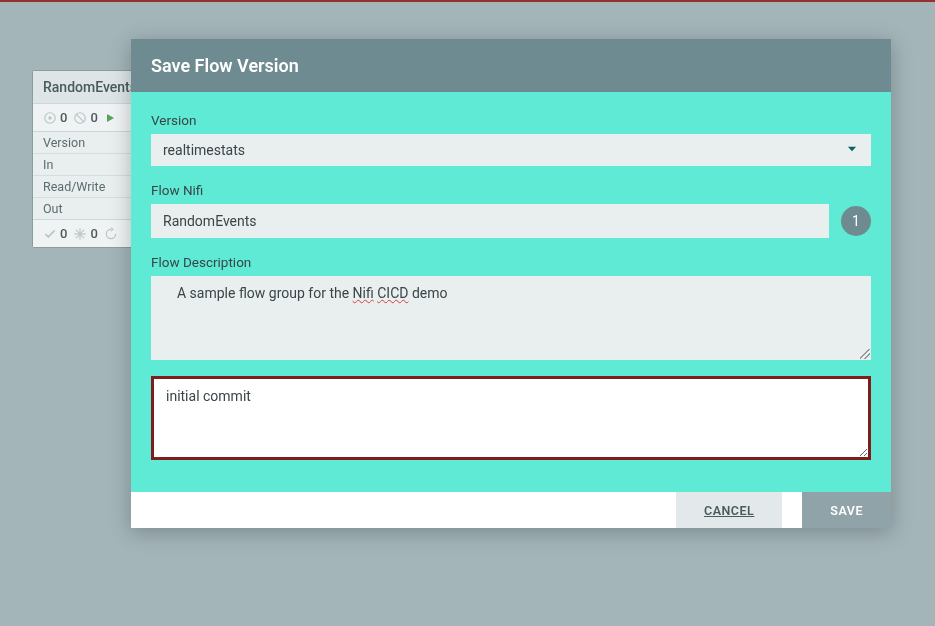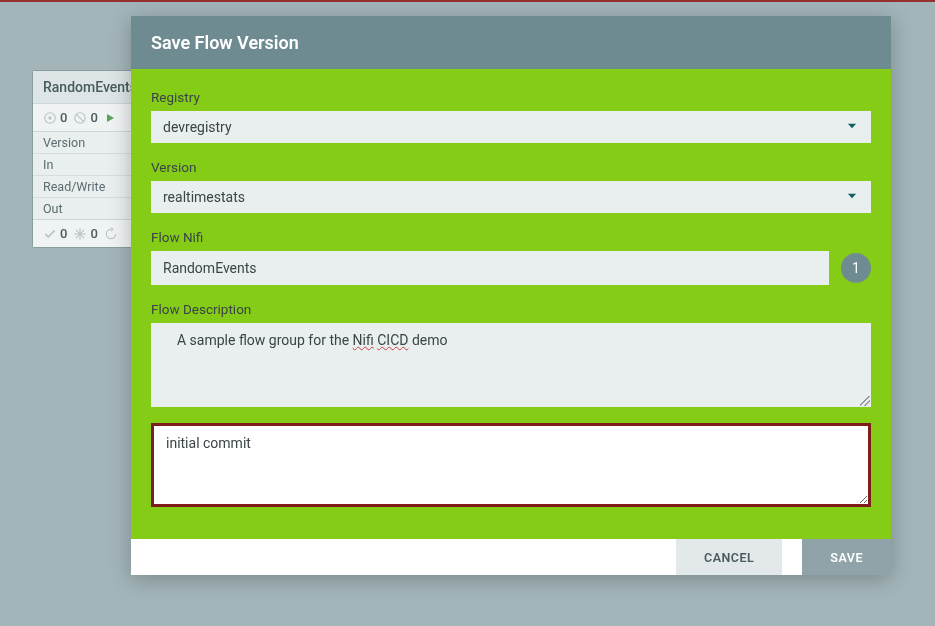--- a/index.html
+++ b/index.html
@@ -101,23 +101,23 @@
       color: #9aa8ab;
     }
     .pg-footer .num {
       color: #4a5a5e;
       font-weight: 500;
     }
     
     .dialog {
       position: absolute;
       left: 131px;
-      top: 16px;
+      top: 39px;
       width: 760px;
-      background: #84cc16;
+      background: #5eead4;
       box-shadow: 0 4px 20px rgba(0,0,0,0.25);
     }
     .dialog-header {
       background: #6f8b92;
       color: #fff;
       padding: 16px 20px;
       font-size: 18px;
       font-weight: 600;
     }
     .dialog-body {
@@ -233,20 +233,21 @@
       border: none;
       font-size: 12.5px;
       font-weight: 600;
       letter-spacing: 0.5px;
       cursor: pointer;
       font-family: inherit;
     }
     .btn-cancel {
       background: #e3e9ea;
       color: #4a5a5e;
+      text-decoration: underline;
     }
     .btn-save {
       background: #8fa3a8;
       color: #fff;
       margin-left: 20px;
     }
   </style>
 </head>
 <body>
 
@@ -316,31 +317,20 @@
           <path d="M12 1 L15 4 L12 7"></path>
         </svg>
     </span>
   </div>
 </div>
 
 <div class="dialog">
   <div class="dialog-header">Save Flow Version</div>
   <div class="dialog-body">
 
-    <div class="field-group">
-      <div class="field-label">Registry</div>
-      <div class="select-wrap">
-        <span class="select-value">devregistry</span>
-        <span class="chevron">
-          <svg viewBox="0 0 24 24" fill="#0d6060">
-              <path d="M5 8 L12 16 L19 8 Z"></path>
-            </svg>
-        </span>
-      </div>
-    </div>
 
     <div class="field-group">
       <div class="field-label">Version</div>
       <div class="select-wrap">
         <span class="select-value">realtimestats</span>
         <span class="chevron">
           <svg viewBox="0 0 24 24" fill="#0d6060">
               <path d="M5 8 L12 16 L19 8 Z"></path>
             </svg>
         </span>

